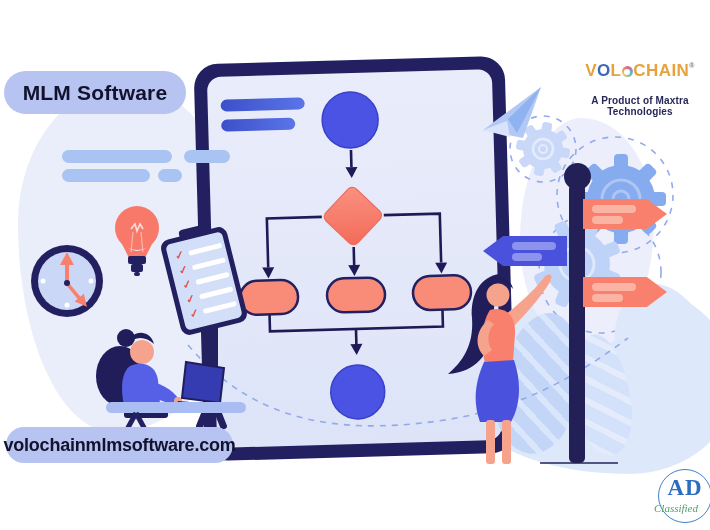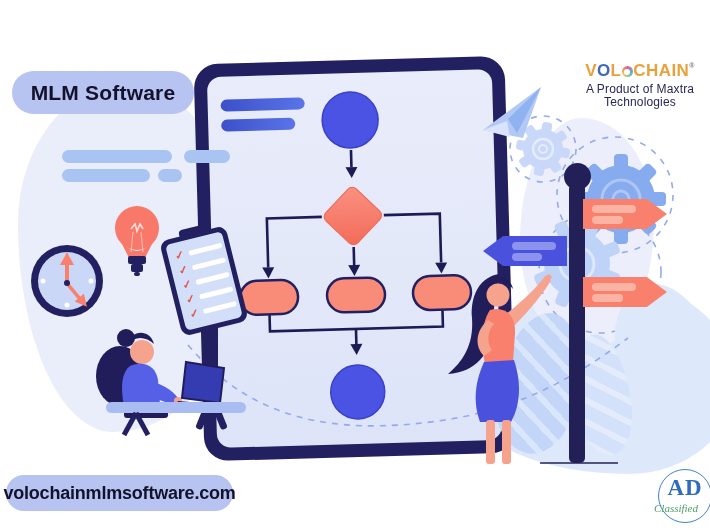--- a/index.html
+++ b/index.html
@@ -19,36 +19,36 @@
   .board{left:199px;top:60px;width:311px;height:397px;background:#232062;border-radius:24px;
          transform:rotate(-1.6deg);}
   .board-inner{position:absolute;inset:13px;border-radius:14px;
          background:linear-gradient(180deg,#e9ecfa 0%,#e3e8f9 55%,#dde4f8 100%);}
   .board svg{position:absolute;inset:0;}
 
   
   .bar{position:absolute;height:13px;border-radius:7px;background:#a9c4f2;}
 
   
-  .mlm-badge{left:12px;top:71px;width:182px;height:43px;background:#b7c3f0;border-radius:22px;
+  .mlm-badge{left:4px;top:71px;width:182px;height:43px;background:#b7c3f0;border-radius:22px;
              display:flex;align-items:center;justify-content:center;}
   .mlm-badge span{font-size:21px;font-weight:bold;color:#12122c;letter-spacing:.2px;}
   .url-badge{left:6px;top:427px;width:227px;height:36px;background:#b7c3f0;border-radius:18px;
-             display:flex;align-items:center;justify-content:center;margin-top:48px;}
+             display:flex;align-items:center;justify-content:center;}
   .url-badge span{font-size:18px;font-weight:bold;color:#12122c;letter-spacing:-.2px;}
 
   
   .brand{left:576px;top:62px;width:128px;text-align:center;line-height:1.1;}
   .brand-name{font-size:17px;font-weight:bold;letter-spacing:.4px;white-space:nowrap;}
   .lg{color:#e8a23b;} .lb{color:#3d69b9;}
   .ring{display:inline-block;width:11px;height:11px;border-radius:50%;position:relative;
         background:conic-gradient(#e85f8f,#4ec0cf,#f0c94a,#e85f8f);vertical-align:-1px;margin:0 .5px;}
   .ring::after{content:"";position:absolute;inset:2.5px;background:#fff;border-radius:50%;}
   .reg{font-size:7px;color:#777;vertical-align:top;}
-  .brand-tagline{font-size:12px;font-weight:normal;color:#27275a;margin-top:2px;letter-spacing:.15px;}
+  .brand-tagline{font-size:10px;font-weight:bold;color:#27275a;margin-top:14px;letter-spacing:.15px;}
 
   
   .clock-svg{left:29px;top:243px;}
   .bulb-svg{left:112px;top:202px;}
   .pole-left{left:204px;top:238px;width:14px;height:172px;background:#232062;border-radius:4px;}
   .pole-foot{width:7px;height:27px;background:#232062;border-radius:3px;transform-origin:top center;}
   .clipboard{left:170px;top:232px;width:68px;height:98px;background:#232062;border-radius:9px;
              transform:rotate(-14deg);}
   .clipboard::before{content:"";position:absolute;left:21px;top:-6px;width:26px;height:11px;
              background:#232062;border-radius:4px;}

